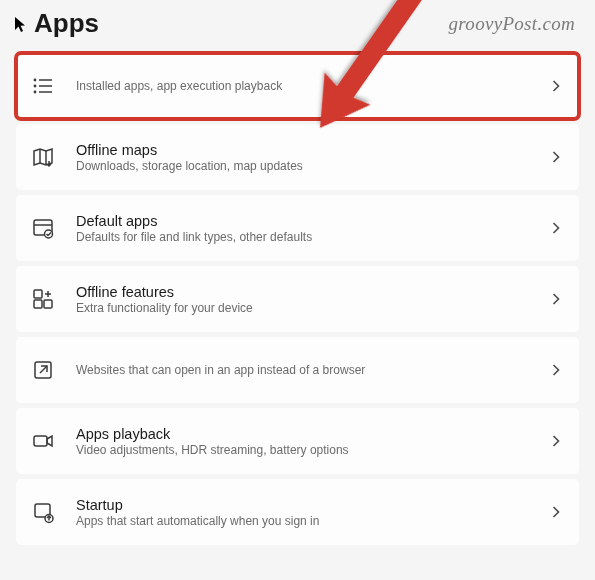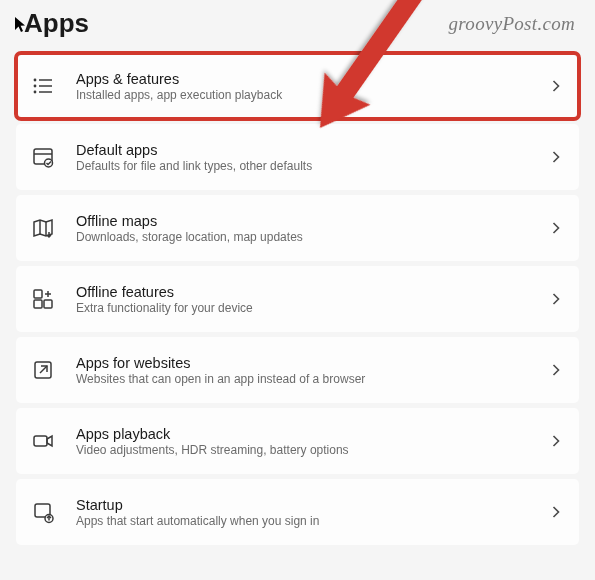--- a/index.html
+++ b/index.html
@@ -9,21 +9,21 @@
       font-family: "Segoe UI", -apple-system, sans-serif;
       overflow: hidden;
       position: relative;
     }
     .header {
       display: flex; justify-content: space-between; align-items: center;
       padding: 8px 20px 14px 14px;
     }
     .title {
       font-size: 26px; font-weight: 600; color: #1a1a1a;
-      display: flex; align-items: center; gap: 2px;
+      display: flex; align-items: center; gap: 12px;
     }
     .cursor { font-size: 18px; line-height: 1; margin-right: -6px; margin-top: 2px; }
     .watermark { font-family: Georgia, "Times New Roman", serif; font-style: italic; font-size: 19px; color: #7b7b7b; letter-spacing: 0.3px; margin-left: 40px; }
     .list { padding: 0 16px; display: flex; flex-direction: column; gap: 5px; }
     .item {
       background: #fdfdfd;
       border-radius: 5px;
       display: flex; align-items: center;
       padding: 14px 16px 14px 14px;
       gap: 20px;
@@ -62,62 +62,61 @@
       <svg width="24" height="24" viewBox="0 0 24 24" fill="none" stroke="currentColor" stroke-width="1.5">
         <circle cx="4" cy="6" r="1.4" fill="currentColor" stroke="none"></circle>
           <line x1="8" y1="6" x2="21" y2="6"></line>
         <circle cx="4" cy="12" r="1.4" fill="currentColor" stroke="none"></circle>
           <line x1="8" y1="12" x2="21" y2="12"></line>
         <circle cx="4" cy="18" r="1.4" fill="currentColor" stroke="none"></circle>
           <line x1="8" y1="18" x2="21" y2="18"></line>
       </svg>
     </span>
     <span class="texts">
-      <span class="ttl">Apps &amp; features</span>
       <span class="sub">Installed apps, app execution playback</span>
+    </span>
+    <span class="chev">
+        <svg width="14" height="14" viewBox="0 0 14 14" fill="none" stroke="currentColor" stroke-width="1.6">
+          <polyline points="4.5,2 9.5,7 4.5,12"></polyline>
+        </svg>
+      </span>
+  </div>
+
+  <div class="item">
+    <span class="ico">
+      <svg width="24" height="24" viewBox="0 0 24 24" fill="none" stroke="currentColor" stroke-width="1.5">
+        <path d="M3 6 L9 4 L15 6 L21 4 L21 18 L15 20 L9 18 L3 20 Z"></path>
+          <line x1="9" y1="4" x2="9" y2="18"></line>
+          <line x1="15" y1="6" x2="15" y2="20"></line>
+        <path d="M18 16 L18 21 M16 19 L18 21 L20 19" stroke-width="1.5"></path>
+      </svg>
+    </span>
+    <span class="texts">
+      <span class="ttl">Offline maps</span>
+      <span class="sub">Downloads, storage location, map updates</span>
     </span>
     <span class="chev">
         <svg width="14" height="14" viewBox="0 0 14 14" fill="none" stroke="currentColor" stroke-width="1.6">
           <polyline points="4.5,2 9.5,7 4.5,12"></polyline>
         </svg>
       </span>
   </div>
 
   <div class="item">
     <span class="ico">
       <svg width="24" height="24" viewBox="0 0 24 24" fill="none" stroke="currentColor" stroke-width="1.5">
         <rect x="3" y="4" width="18" height="15" rx="2"></rect>
           <line x1="3" y1="9" x2="21" y2="9"></line>
         <circle cx="17.5" cy="18" r="4" fill="#fdfdfd"></circle>
           <path d="M15.5 18 L17 19.5 L20 16.5"></path>
       </svg>
     </span>
     <span class="texts">
       <span class="ttl">Default apps</span>
       <span class="sub">Defaults for file and link types, other defaults</span>
-    </span>
-    <span class="chev">
-        <svg width="14" height="14" viewBox="0 0 14 14" fill="none" stroke="currentColor" stroke-width="1.6">
-          <polyline points="4.5,2 9.5,7 4.5,12"></polyline>
-        </svg>
-      </span>
-  </div>
-
-  <div class="item">
-    <span class="ico">
-      <svg width="24" height="24" viewBox="0 0 24 24" fill="none" stroke="currentColor" stroke-width="1.5">
-        <path d="M3 6 L9 4 L15 6 L21 4 L21 18 L15 20 L9 18 L3 20 Z"></path>
-          <line x1="9" y1="4" x2="9" y2="18"></line>
-          <line x1="15" y1="6" x2="15" y2="20"></line>
-        <path d="M18 16 L18 21 M16 19 L18 21 L20 19" stroke-width="1.5"></path>
-      </svg>
-    </span>
-    <span class="texts">
-      <span class="ttl">Offline maps</span>
-      <span class="sub">Downloads, storage location, map updates</span>
     </span>
     <span class="chev">
         <svg width="14" height="14" viewBox="0 0 14 14" fill="none" stroke="currentColor" stroke-width="1.6">
           <polyline points="4.5,2 9.5,7 4.5,12"></polyline>
         </svg>
       </span>
   </div>
 
   <div class="item">
     <span class="ico">
@@ -142,21 +141,20 @@
 
   <div class="item">
     <span class="ico">
       <svg width="24" height="24" viewBox="0 0 24 24" fill="none" stroke="currentColor" stroke-width="1.5">
         <rect x="4" y="4" width="16" height="16" rx="2"></rect>
         <polyline points="10,8 16,8 16,14"></polyline>
           <line x1="16" y1="8" x2="9" y2="15"></line>
       </svg>
     </span>
     <span class="texts">
-      <span class="ttl">Apps for websites</span>
       <span class="sub">Websites that can open in an app instead of a browser</span>
     </span>
     <span class="chev">
         <svg width="14" height="14" viewBox="0 0 14 14" fill="none" stroke="currentColor" stroke-width="1.6">
           <polyline points="4.5,2 9.5,7 4.5,12"></polyline>
         </svg>
       </span>
   </div>
 
   <div class="item">

